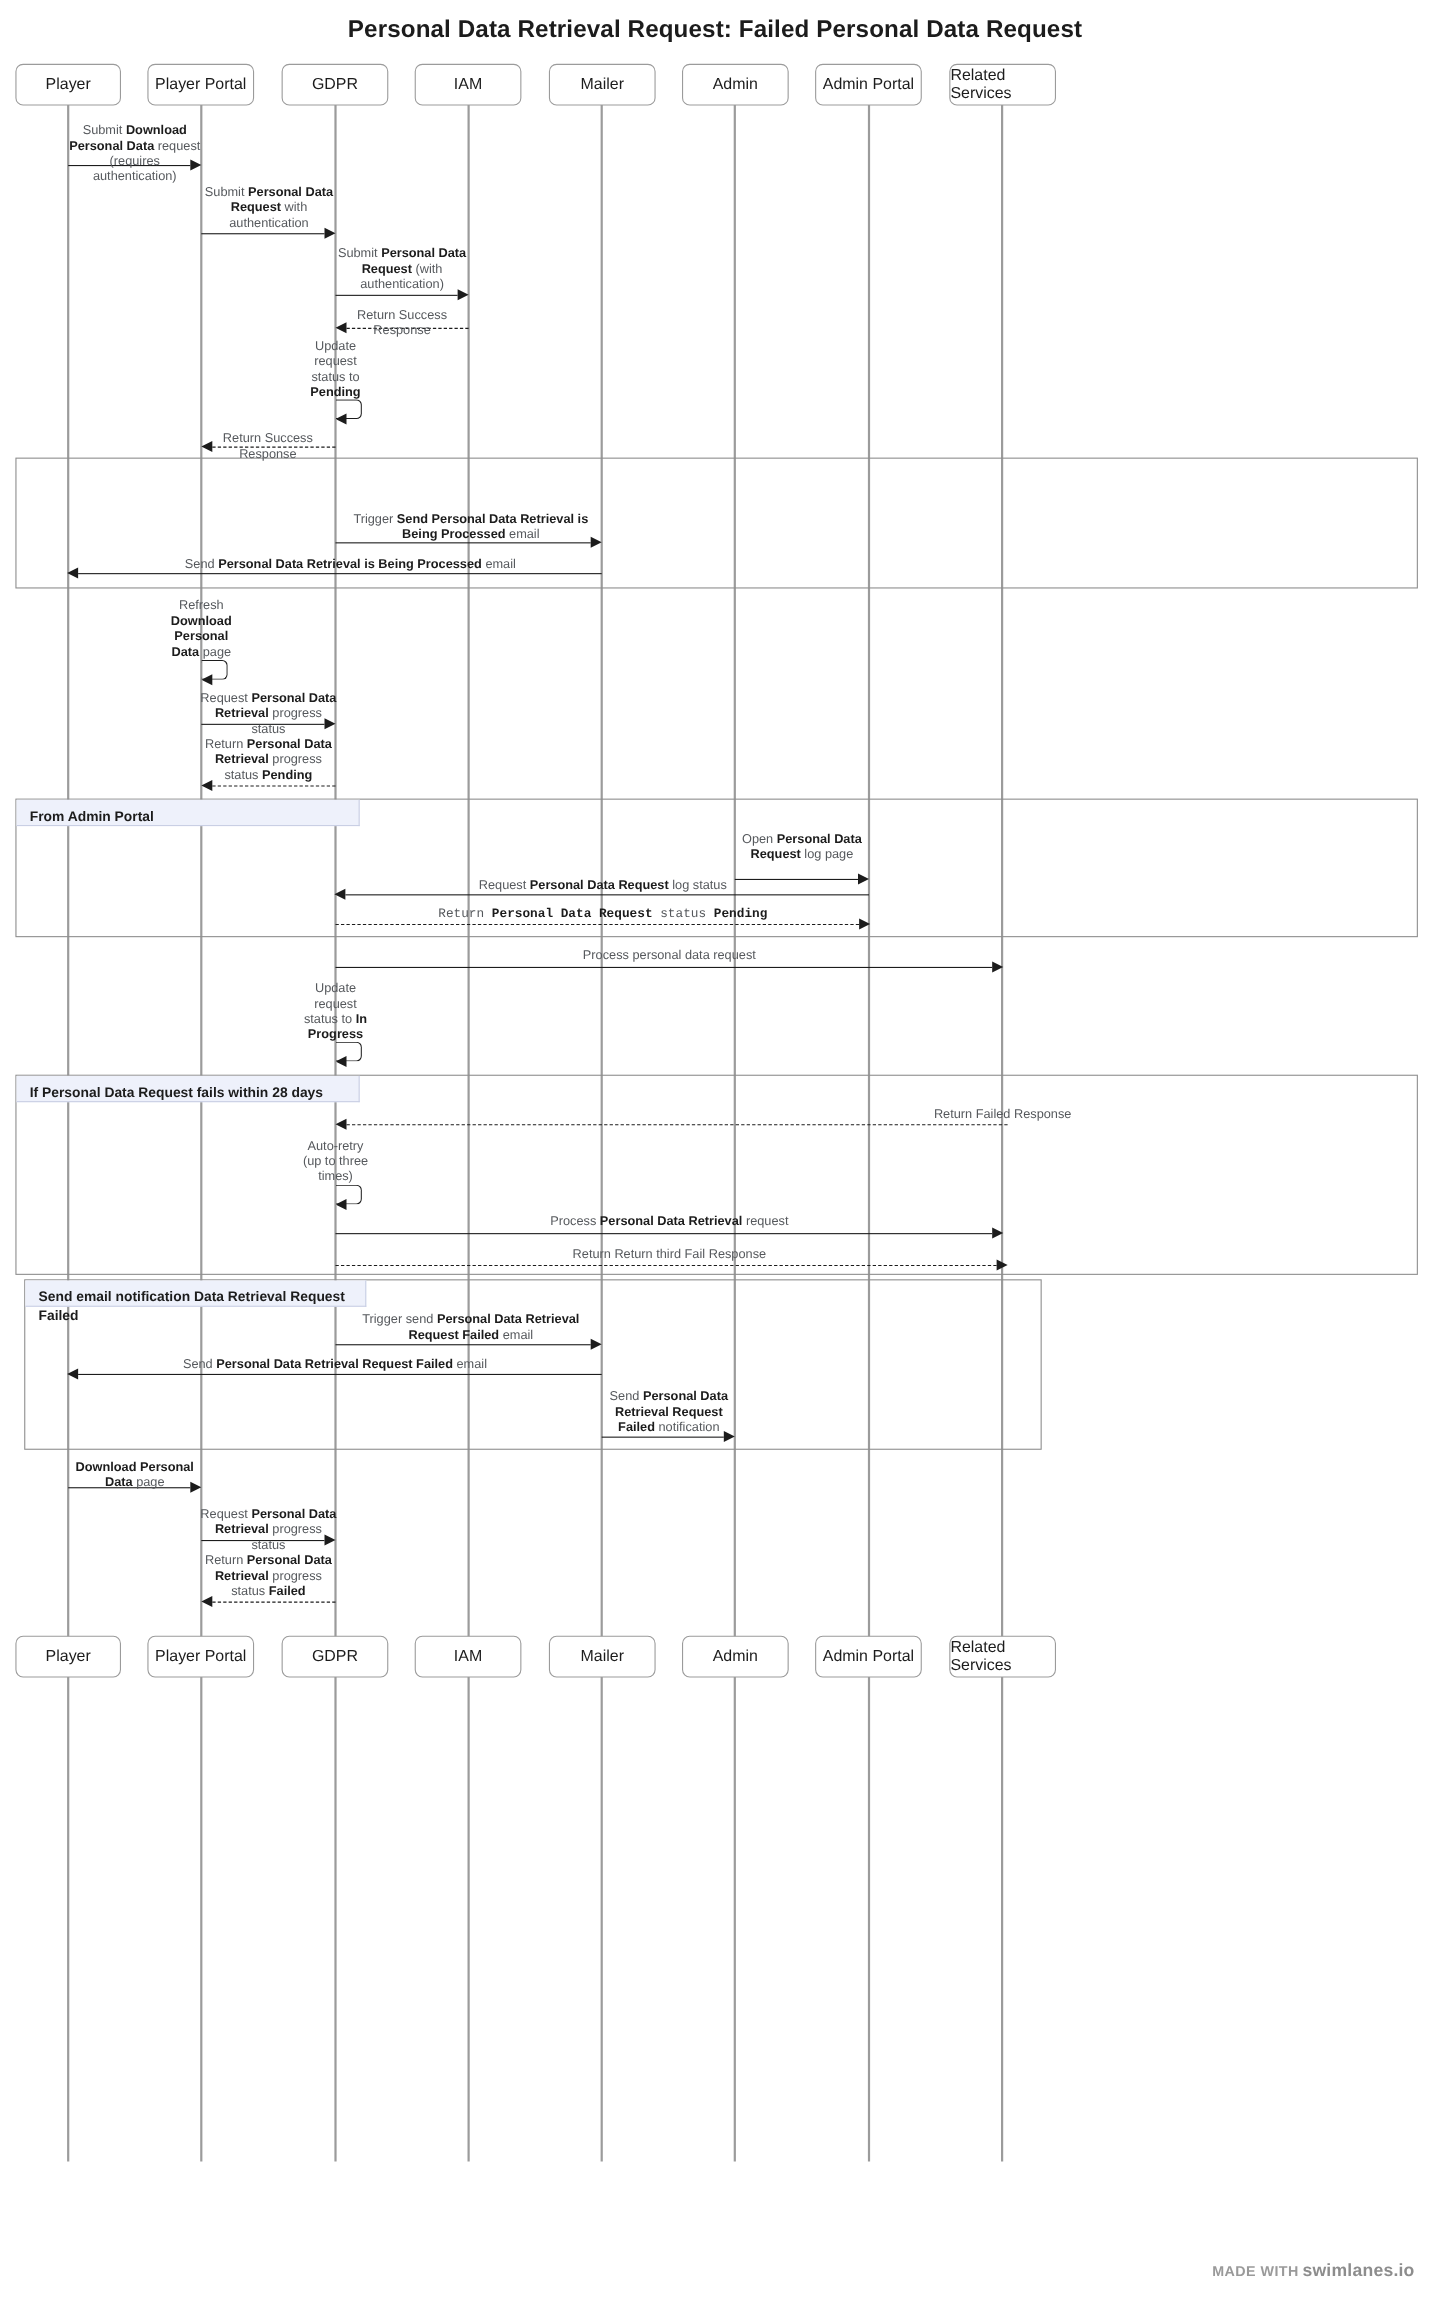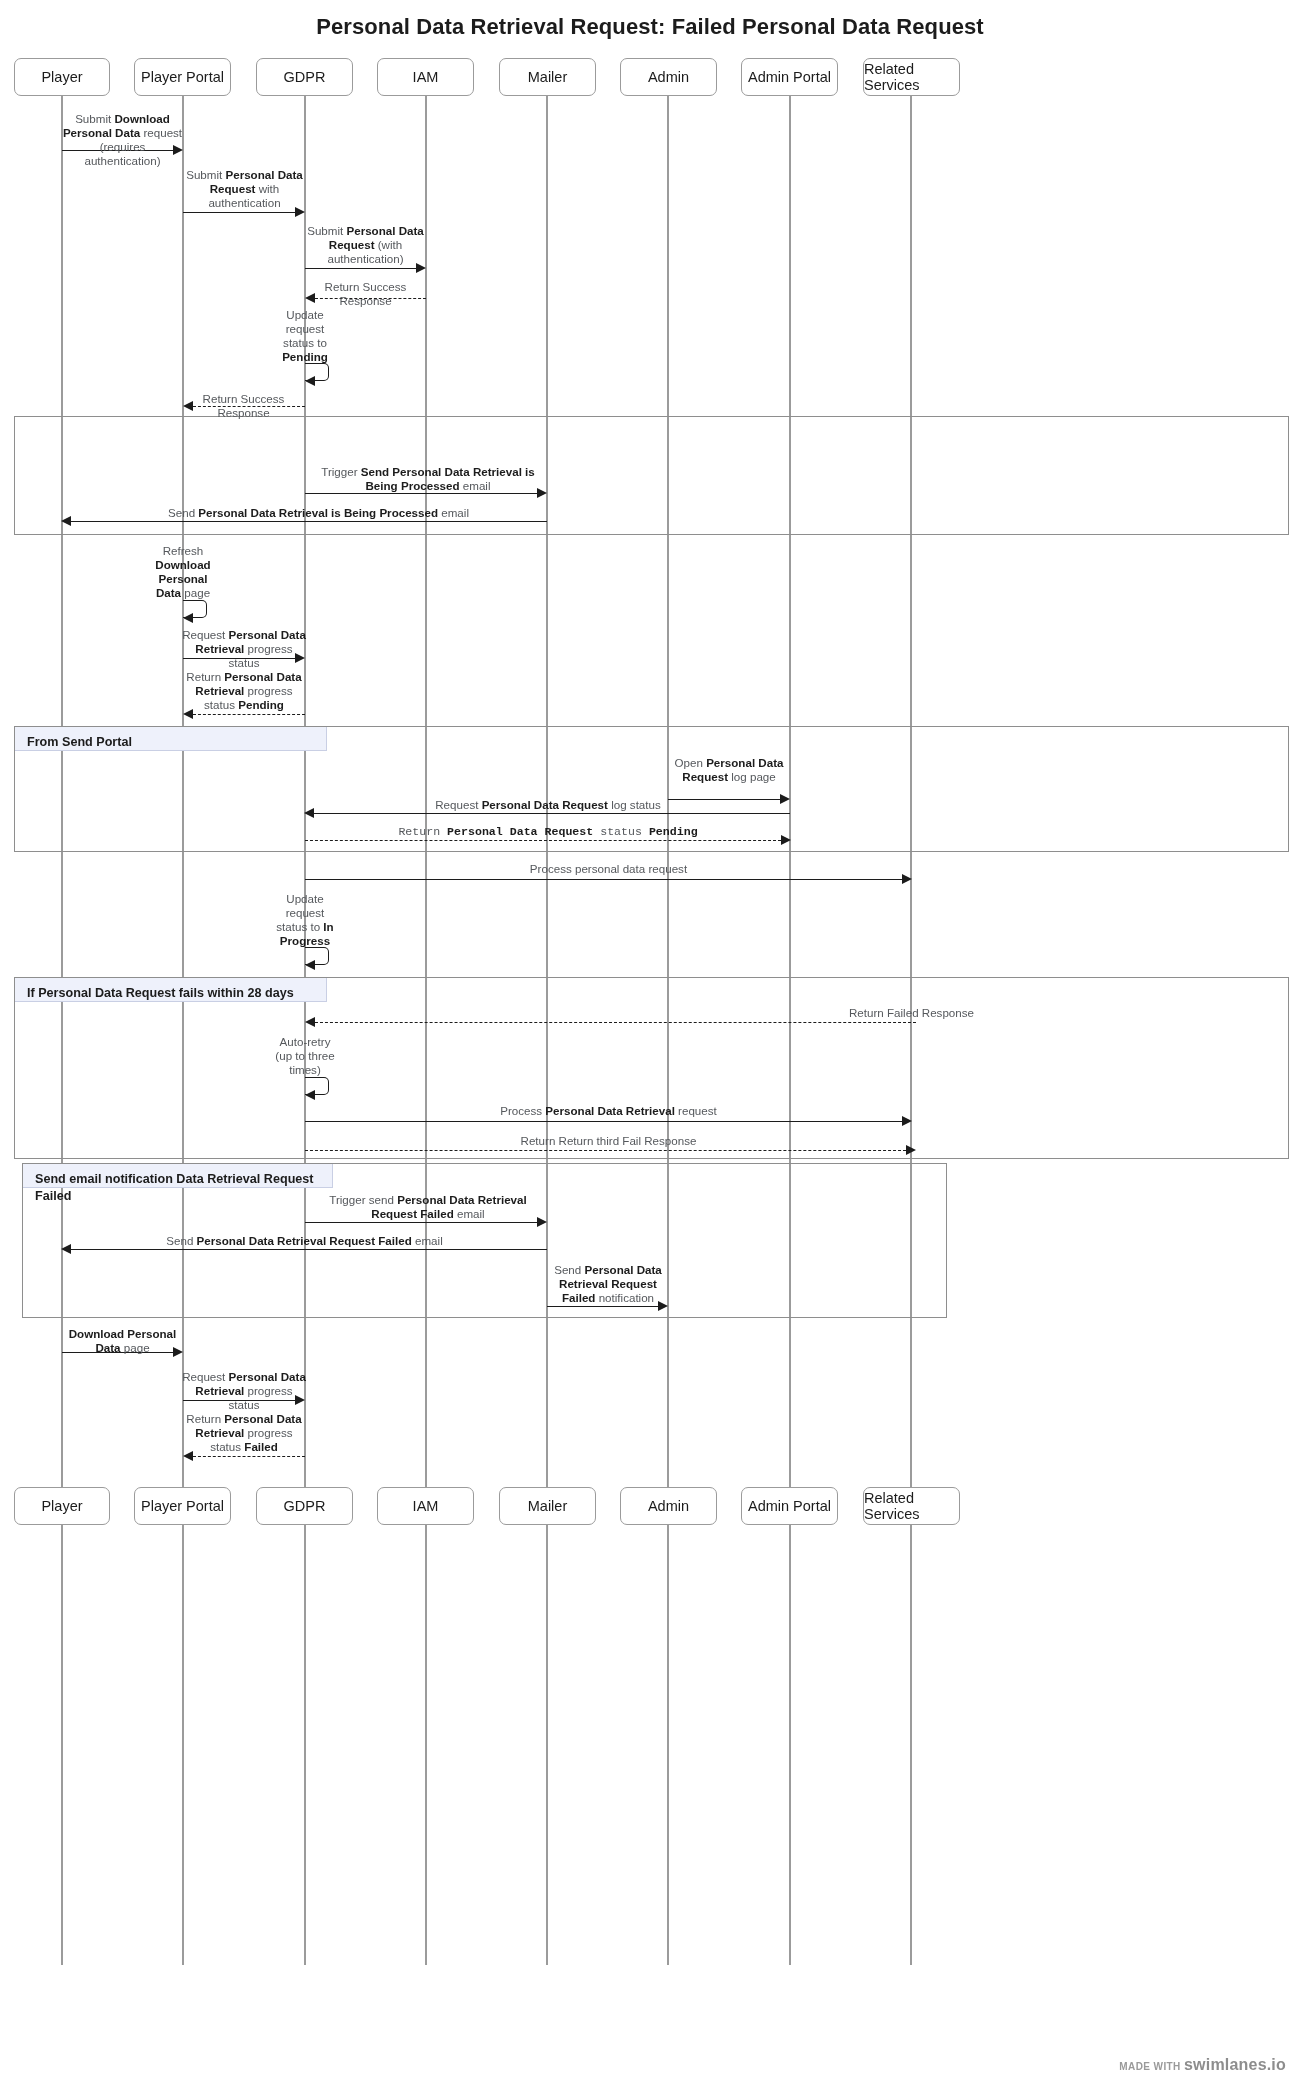--- a/index.html
+++ b/index.html
@@ -111,21 +111,21 @@
   }
   #watermark {
     position: absolute;
     right: 14px;
     bottom: 18px;
     font-size: 11px;
     color: #9a9a9a;
     font-weight: bold;
     letter-spacing: .2px;
   }
-  #watermark .made { font-size: 10px; letter-spacing: .4px; }
+  #watermark .made { font-size: 13px; letter-spacing: .4px; }
   #watermark .brand { font-size: 16px; color: #8d8d8d; }
 </style>
 </head>
 <body>
 
 <div id="page">
 
   <div id="diagram-title">Personal Data Retrieval Request: Failed Personal Data Request</div>
 
   <div class="lifeline" style="left:61.4px;  top:95px; height:1870px;"></div>
@@ -183,21 +183,21 @@
   <div class="actor-box" style="left:741px; top:1487px; width:97px;">
     <span>Admin Portal</span>
     </div>
   <div class="actor-box" style="left:863px; top:1487px; width:97px;">
     <span>Related Services</span>
     </div>
 
   <div class="frag" style="left:14px; top:416px; width:1275px; height:119px;"></div>
 
   <div class="frag" style="left:14px; top:726px; width:1275px; height:126px;"></div>
-  <div class="frag-label" style="left:15px; top:727px; width:312px; height:24px;">From Send Portal</div>
+  <div class="frag-label" style="left:15px; top:727px; width:312px; height:24px;">From Admin Portal</div>
 
   <div class="frag" style="left:14px; top:977px; width:1275px; height:182px;"></div>
   <div class="frag-label" style="left:15px; top:978px; width:312px; height:24px;">If Personal Data Request fails within 28 days</div>
 
   <div class="frag" style="left:22px; top:1163px; width:925px; height:155px;"></div>
   <div class="frag-label" style="left:23px; top:1164px; width:310px; height:24px;">Send email notification Data Retrieval Request Failed</div>
 
   <div class="msg-label" style="left:62px; top:112px; width:121px;">Submit <b>Download Personal Data</b> request (requires authentication)</div>
   <div class="msg" style="left:62px; top:150px; width:121px;">
     <div class="msg-line" style="width:111px;"></div>

